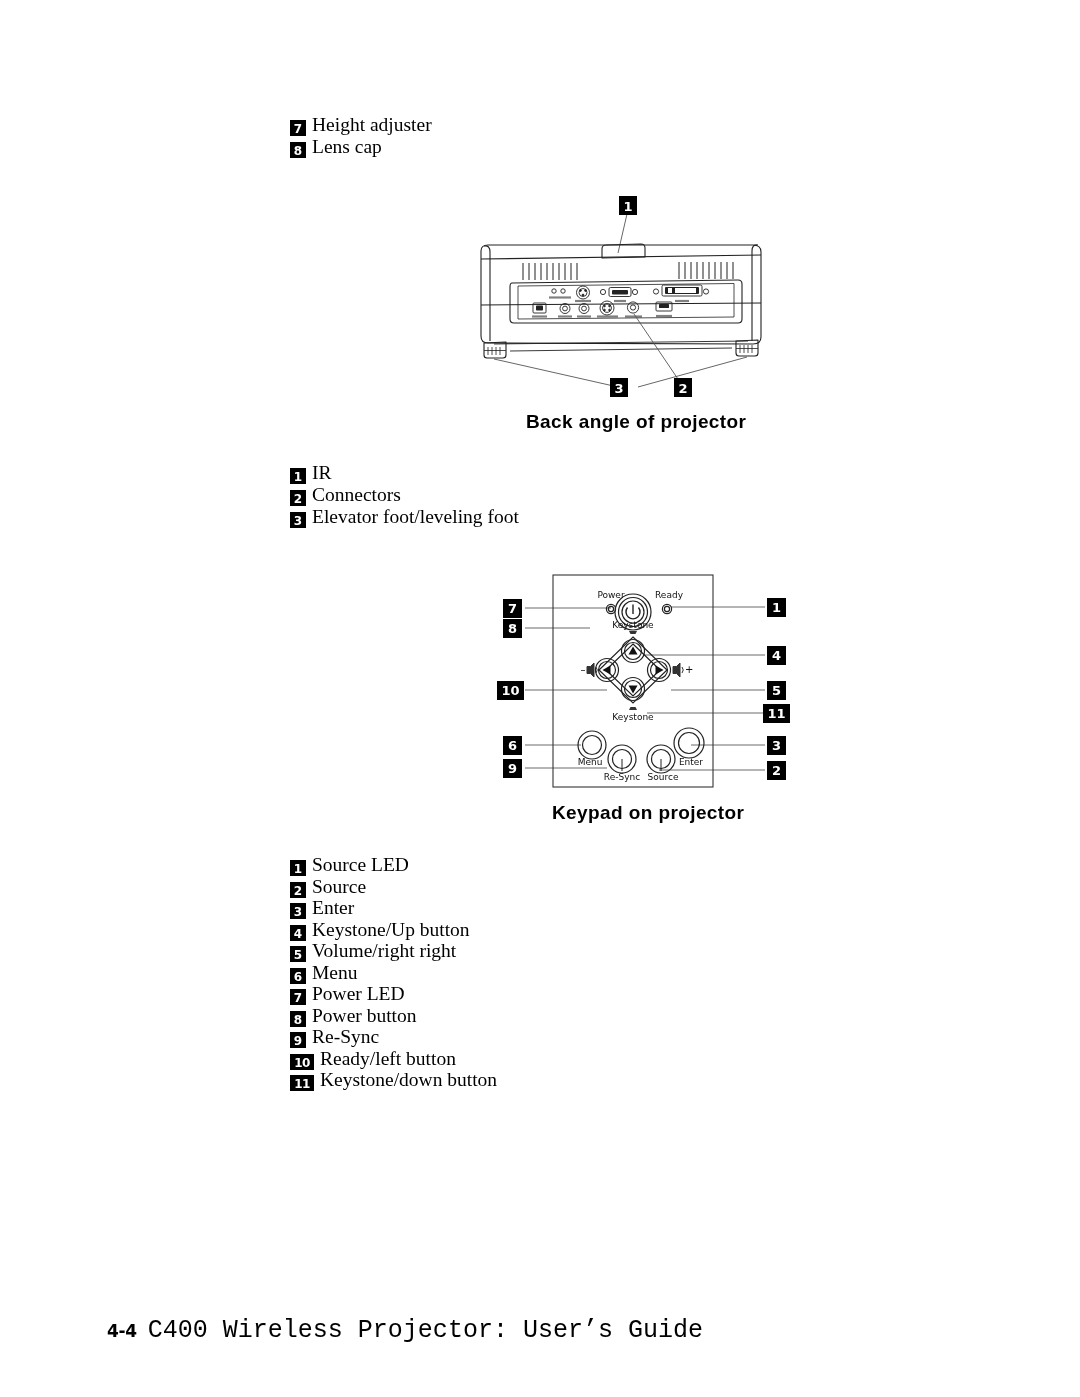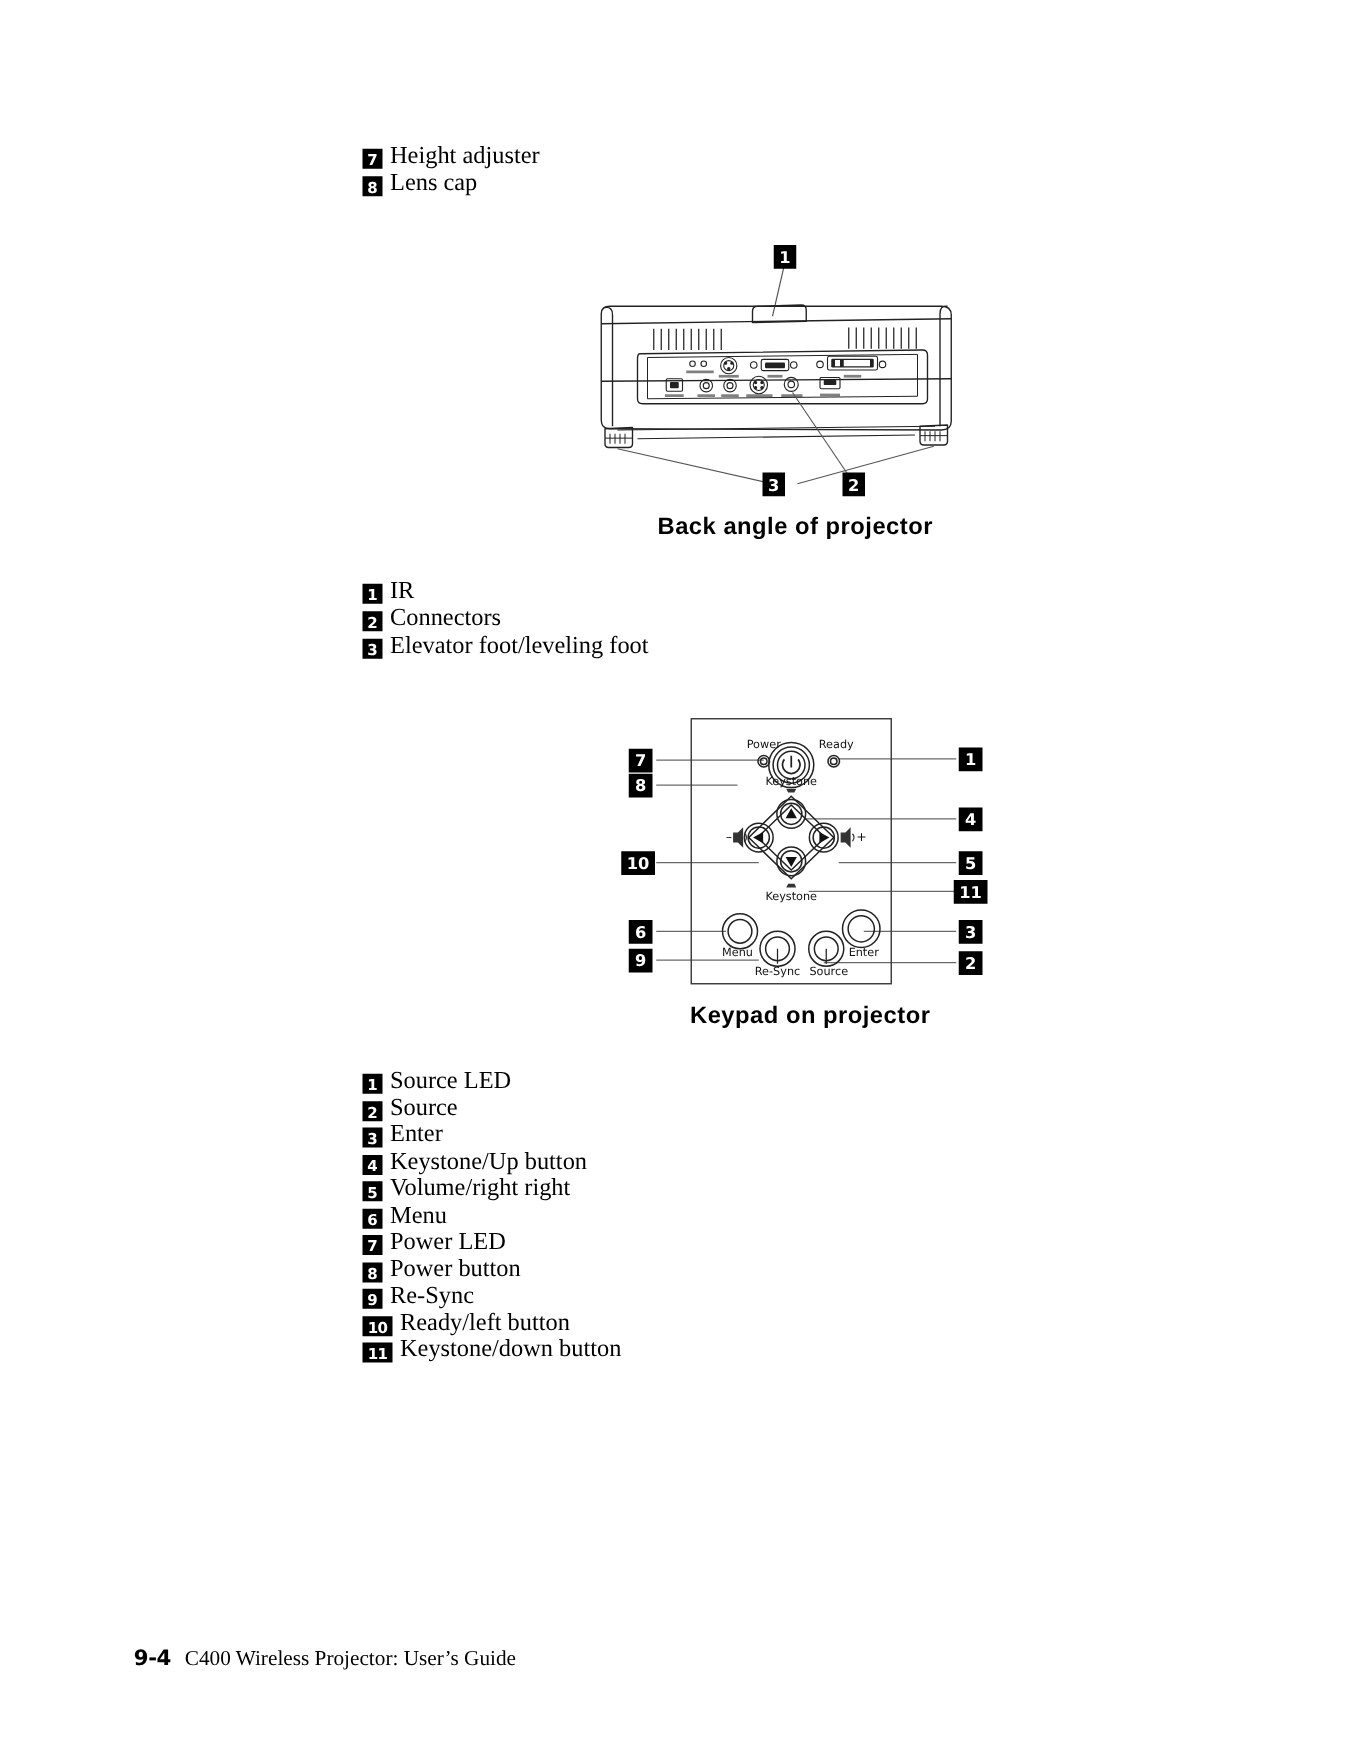--- a/index.html
+++ b/index.html
@@ -92,22 +92,22 @@
     font-size: 18px;
   }
   #footer .pageno {
     font-family: "DejaVu Sans", "Liberation Sans", sans-serif;
     font-weight: bold;
     font-size: 17px;
     margin-right: 11px;
     letter-spacing: -0.3px;
   }
   #footer .guide {
-    font-family: Liberation Serif, serif;
-    font-size: 17px;
+    font-family: Liberation Mono, monospace;
+    font-size: 25px;
   }
 </style>
 </head>
 <body>
 
 <ul class="legend" id="legend-top">
   <li>
     <span class="numbox list-num">7</span><span class="lbl">Height adjuster</span>
   </li>
   <li>
@@ -484,14 +484,14 @@
   </li>
   <li>
     <span class="numbox list-num wide">10</span><span class="lbl">Ready/left button</span>
   </li>
   <li>
     <span class="numbox list-num wide">11</span><span class="lbl">Keystone/down button</span>
   </li>
 </ul>
 
 <div id="footer">
-  <span class="pageno">9-4</span><span class="guide">C400 Wireless Projector: User’s Guide</span>
+  <span class="pageno">4-4</span><span class="guide">C400 Wireless Projector: User’s Guide</span>
 </div>
 
 </body></html>

